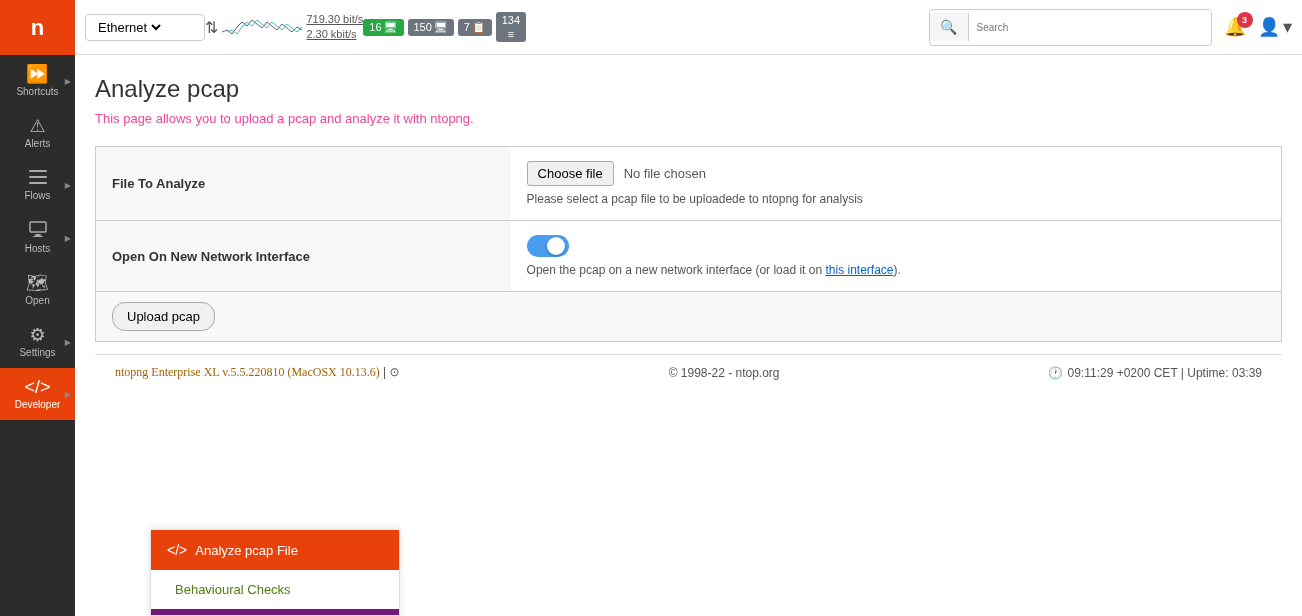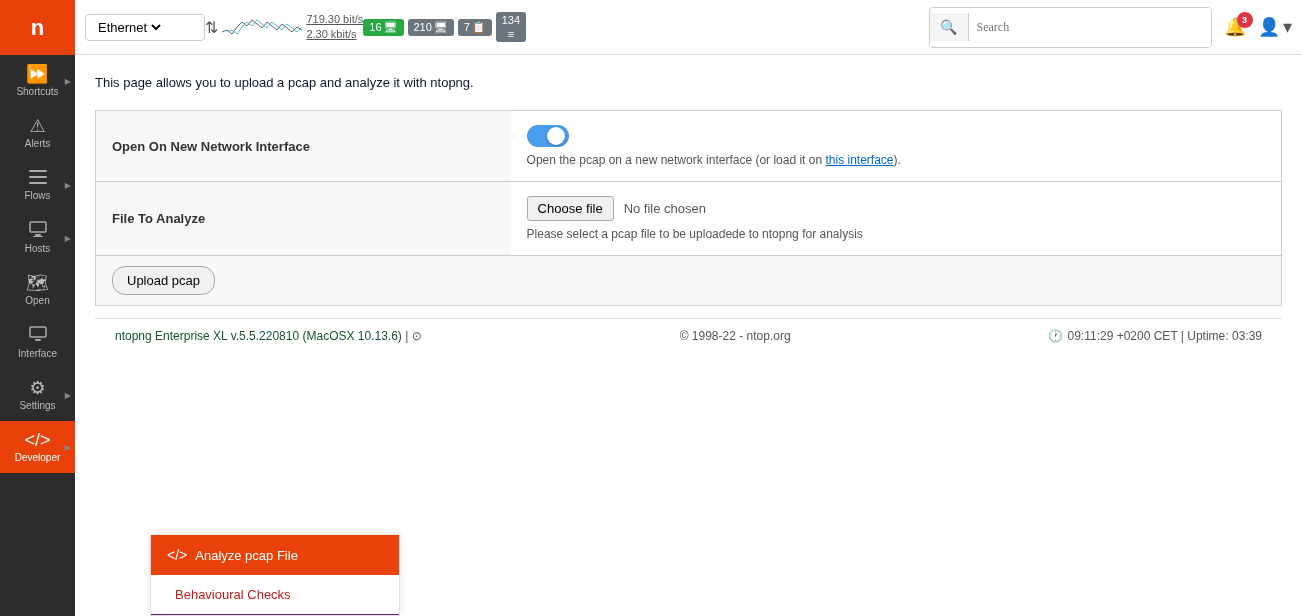--- a/index.html
+++ b/index.html
@@ -147,23 +147,22 @@
       border: none;
       border-right: 1px solid #ccc;
       padding: 6px 10px;
       cursor: pointer;
       font-size: 14px;
     }
     .search-box input {
       border: none;
       outline: none;
       padding: 12px 8px;
-      font-size: 12px;
+      font-size: 10px;
       flex: 1;
-      font-family: Liberation Serif, serif;
     }
     .notification-btn {
       position: relative;
       cursor: pointer;
       font-size: 18px;
       color: #555;
       background: none;
       border: none;
       display: flex;
       align-items: center;
@@ -202,21 +201,21 @@
       background: #fff;
     }
     .page-title {
       font-size: 24px;
       font-weight: 400;
       color: #333;
       margin-bottom: 8px;
     }
     .page-subtitle {
       font-size: 13px;
-      color: #0f172a;
+      color: #ec4899;
       margin-bottom: 20px;
     }
 
     
     .form-table {
       width: 100%;
       border: 1px solid #ccc;
       border-collapse: collapse;
       margin-bottom: 12px;
     }
@@ -322,21 +321,21 @@
       padding: 10px 20px;
       border-top: 1px solid #ddd;
       display: flex;
       align-items: center;
       justify-content: space-between;
       font-size: 12px;
       color: #555;
       flex-shrink: 0;
       background: #fff;
     }
-    .footer a { color: #14532d; text-decoration: none; }
+    .footer a { color: #a16207; text-decoration: none; font-family: Liberation Serif, serif; }
     .footer-center { color: #555; }
     .footer-right { color: #555; display: flex; align-items: center; gap: 4px; }
 
     
     .bottom-drawer {
       position: absolute;
       bottom: 0;
       left: 75px;
       width: 250px;
       background: #fff;
@@ -350,22 +349,22 @@
       cursor: pointer;
       display: flex;
       align-items: center;
       gap: 8px;
     }
     .drawer-item.active {
       background: #e8420a;
       color: white;
     }
     .drawer-item:not(.active) {
-      color: #b91c1c;
-      border-bottom: 1px solid #701a75;
+      color: #4d7c0f;
+      border-bottom: 6px solid #701a75;
     }
     .drawer-item .drawer-icon { font-size: 14px; }
 
     
     .wave-svg { width: 80px; height: 30px; }
   </style>
 </head>
 <body>
 
 <nav class="sidebar">
@@ -402,29 +401,20 @@
       </svg>
     </span>
     <span class="label">Hosts</span>
     <span class="arrow">▶</span>
   </div>
   <div class="sidebar-item">
     <span class="icon">🗺</span>
     <span class="label">Open</span>
   </div>
   <div class="sidebar-item">
-    <span class="icon">
-      <svg width="18" height="16" viewBox="0 0 18 16" fill="none">
-        <rect x="1" y="1" width="16" height="10" rx="1" stroke="#aaa" stroke-width="1.5" fill="none"></rect>
-        <rect x="6" y="13" width="6" height="2" rx="1" fill="#aaa"></rect>
-      </svg>
-    </span>
-    <span class="label">Interface</span>
-  </div>
-  <div class="sidebar-item">
     <span class="icon">⚙</span>
     <span class="label">Settings</span>
     <span class="arrow">▶</span>
   </div>
   <div class="sidebar-item highlighted">
     <span class="icon">&lt;/&gt;</span>
     <span class="label">Developer</span>
     <span class="arrow">▶</span>
   </div>
 </nav>
@@ -447,21 +437,21 @@
         <div>719.30 bit/s</div>
         <div>2.30 kbit/s</div>
       </div>
     </div>
     <div class="stat-badges">
       <span class="badge badge-hosts">
         <span>16</span>
         <span>🖥</span>
       </span>
       <span class="badge badge-interfaces">
-        <span>210</span>
+        <span>150</span>
         <span>🖥</span>
       </span>
       <span class="badge badge-alerts">
         <span>7</span>
         <span>📋</span>
       </span>
       <span class="badge badge-flows">
         <span>134</span>
         <span>≡</span>
       </span>
@@ -476,50 +466,51 @@
         <span class="notification-badge">3</span>
       </button>
       <button class="user-btn">
         <span>👤</span>
         <span>▾</span>
       </button>
     </div>
   </div>
 
   <div class="page-content">
+    <h1 class="page-title">Analyze pcap</h1>
     <p class="page-subtitle">This page allows you to upload a pcap and analyze it with ntopng.</p>
 
     <table class="form-table">
       <tbody>
           <tr>
-        <td>Open On New Network Interface</td>
-        <td>
-          <div class="toggle-section">
-            <label class="toggle-switch">
-
-              <span class="toggle-slider"></span>
-            </label>
-            <span class="toggle-hint">
-              <span>Open the pcap on a new network interface (or load it on </span><a href="#">this interface</a><span>).</span>
-            </span>
-          </div>
-        </td>
-      </tr>
-      <tr>
         <td>File To Analyze</td>
         <td>
           <div class="file-row">
             <div class="file-input-row">
               <button class="choose-file-btn">Choose file</button>
               <span class="no-file-chosen">No file chosen</span>
             </div>
             <span class="file-hint">Please select a pcap file to be uploadede to ntopng for analysis</span>
           </div>
         </td>
       </tr>
+      <tr>
+        <td>Open On New Network Interface</td>
+        <td>
+          <div class="toggle-section">
+            <label class="toggle-switch">
+
+              <span class="toggle-slider"></span>
+            </label>
+            <span class="toggle-hint">
+              <span>Open the pcap on a new network interface (or load it on </span><a href="#">this interface</a><span>).</span>
+            </span>
+          </div>
+        </td>
+      </tr>
       <tr class="upload-row">
         <td colspan="2">
           <button class="upload-btn">Upload pcap</button>
         </td>
       </tr>
     </tbody>
       </table>
 
     <div class="footer">
       <div>

